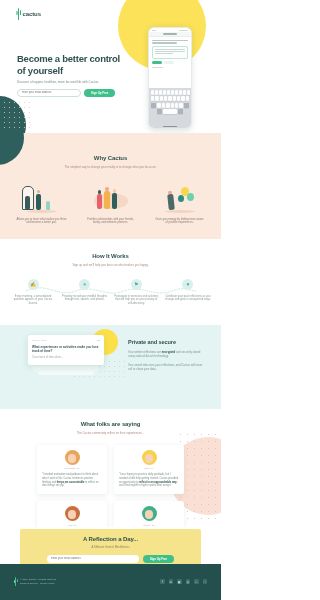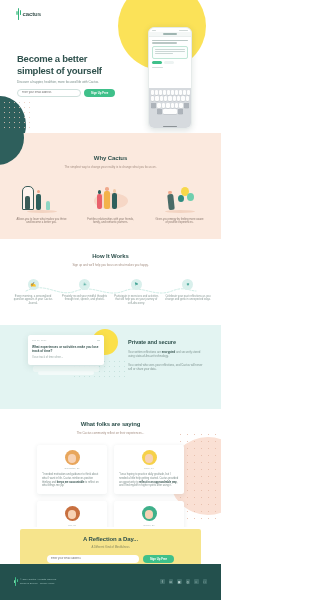--- a/index.html
+++ b/index.html
@@ -231,21 +231,21 @@
     <div class="logo">
       <span class="logo-mark">
         <i class="stalk"></i>
           <i class="arm-l"></i>
           <i class="arm-r"></i>
       </span>
       <span class="logo-text">cactus</span>
     </div>
 
     <div class="hero-copy">
-      <h1 class="hero-title">Become a better simplest of yourself</h1>
+      <h1 class="hero-title">Become a better control of yourself</h1>
       <p class="hero-sub">Discover a happier, healthier, more focused life with Cactus.</p>
       <div class="hero-form">
         <input class="email-input" placeholder="Enter your email address" style="">
         <button class="btn-green">Sign Up Free</button>
       </div>
     </div>
 
     <div class="phone">
       <div class="ph-status">
         <i class="ph-dot"></i>

